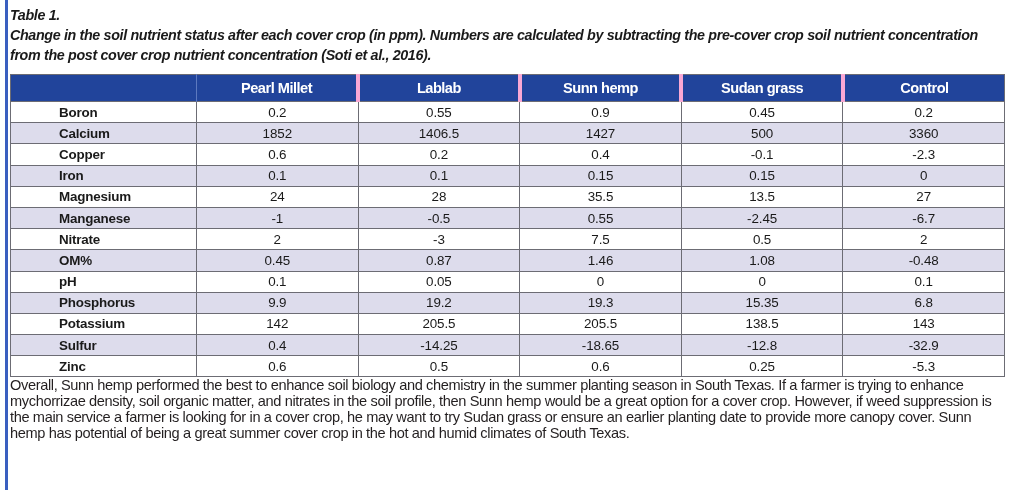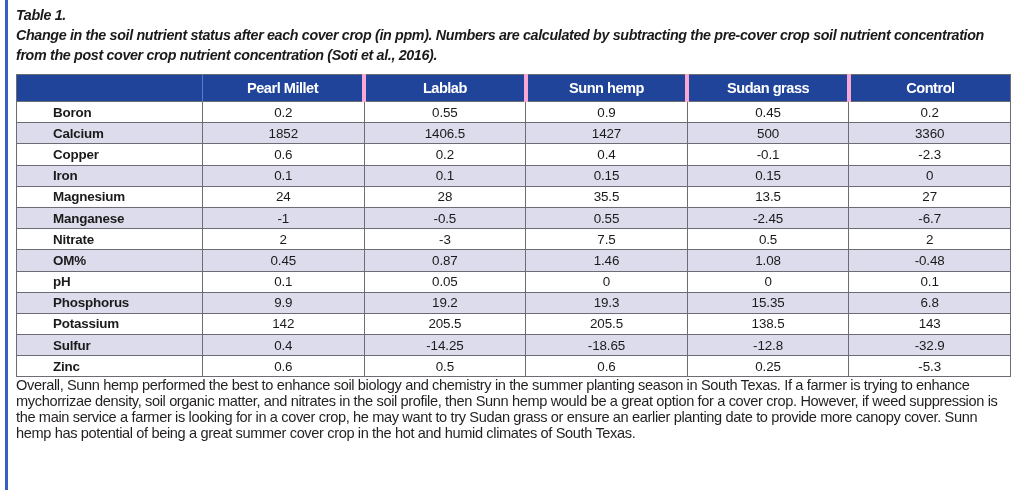--- a/index.html
+++ b/index.html
@@ -24,21 +24,21 @@
     position: absolute;
     left: 5px;
     top: 0;
     width: 3px;
     height: 490px;
     background: #3a5fc0;
   }
 
   #content {
     position: absolute;
-    left: 16px;
+    left: 10px;
     top: 0;
     width: 996px;
     height: 490px;
   }
 
   
   .caption {
     font-style: italic;
     font-weight: bold;
     color: #1a1a1a;
@@ -82,21 +82,21 @@
     border-top: 1px solid #6c6c74;
     border-right: 1px solid #6c6c74;
     vertical-align: middle;
     letter-spacing: -0.1px;
   }
   #nutrient-table tbody td:last-child { border-right: none; }
 
   #nutrient-table tbody td.rowlabel {
     font-weight: bold;
     text-align: left;
-    padding-left: 36px;
+    padding-left: 48px;
     letter-spacing: -0.2px;
   }
 
   #nutrient-table tbody tr.alt td { background: #dddcec; }
   #nutrient-table tbody tr:not(.alt) td { background: #ffffff; }
 
   
   #summary-paragraph {
     width: 992px;
     font-size: 14.6px;

